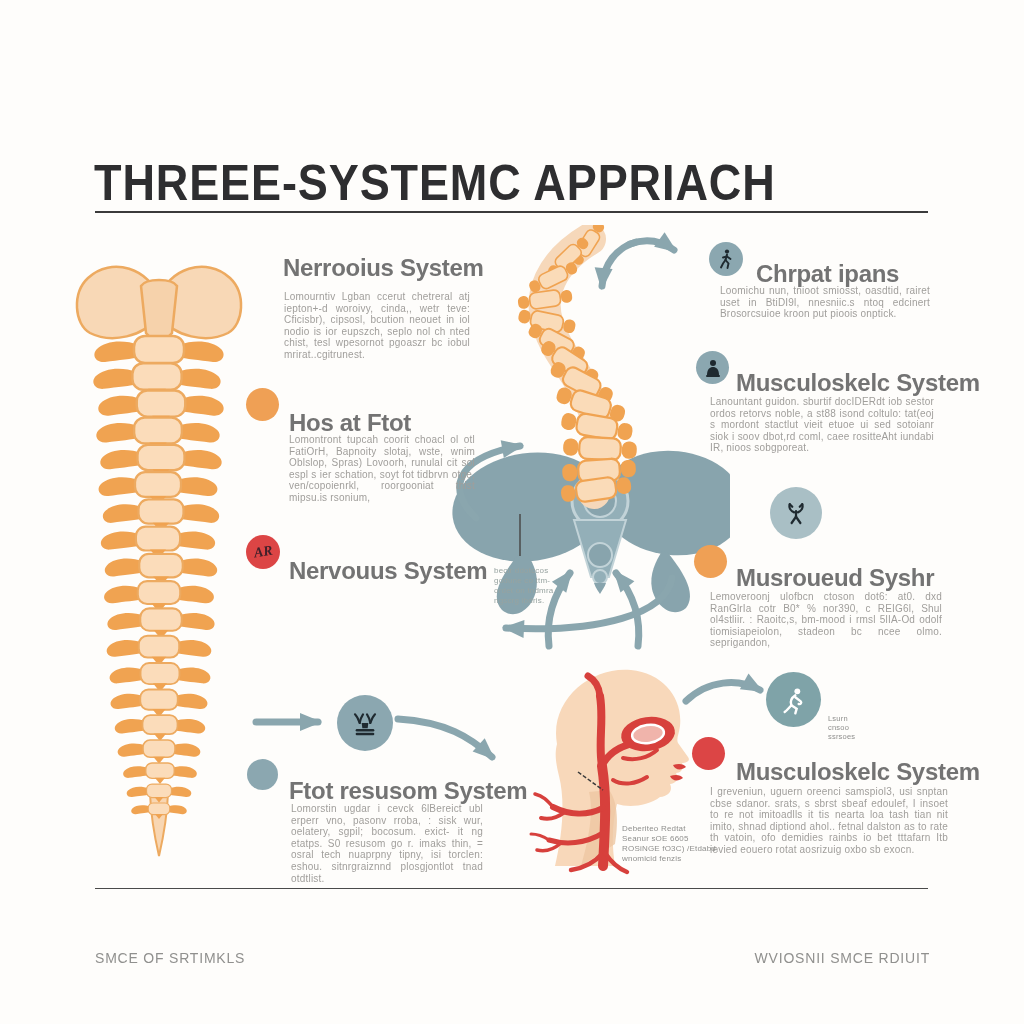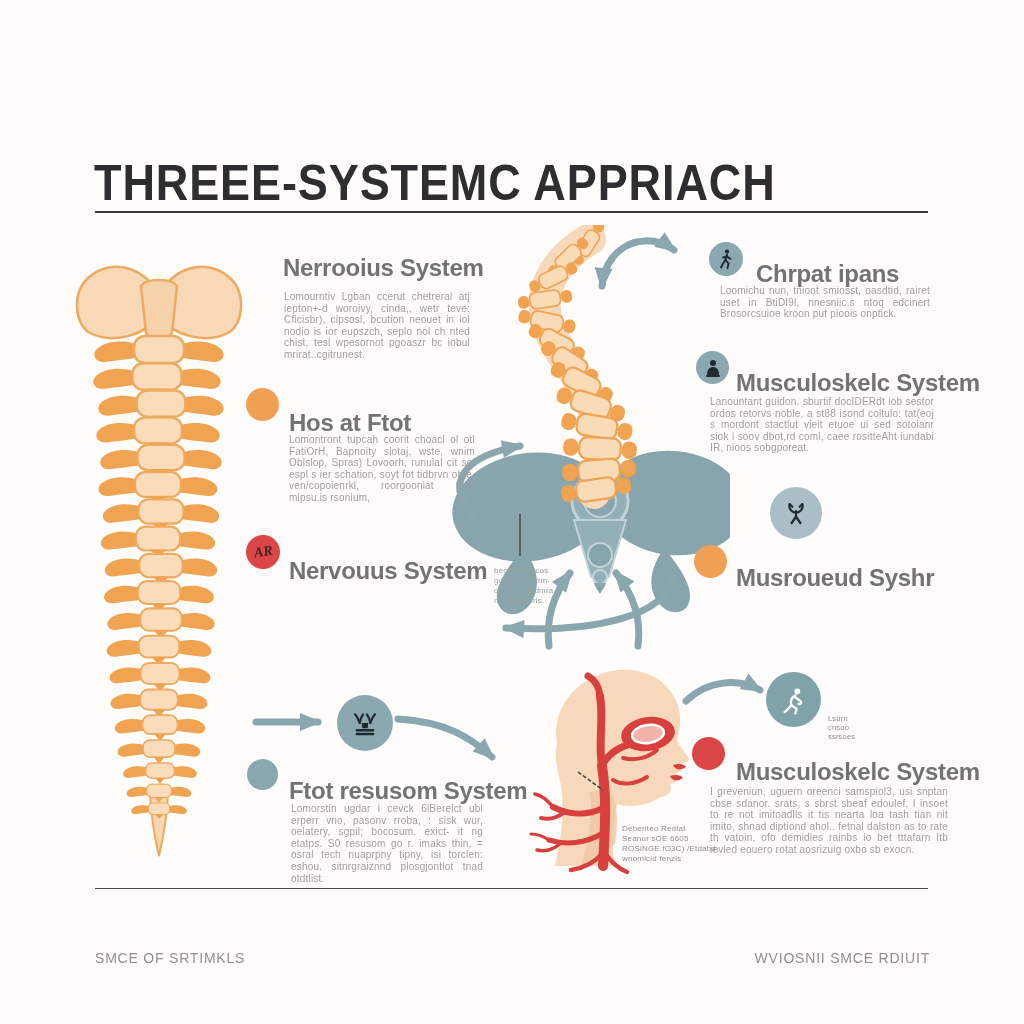--- a/index.html
+++ b/index.html
@@ -297,20 +297,21 @@
   <h2 id="h-r0" class="abs h2 txt">Chrpat ipans</h2>
   <h2 id="h-r1" class="abs h2 txt">Musculoskelc System</h2>
   <h2 id="h-r2" class="abs h2 txt">Musroueud Syshr</h2>
   <h2 id="h-r3" class="abs h2 txt">Musculoskelc System</h2>
 
   <p id="p-l0" class="abs body txt">Lomourntiv Lgban ccerut chetreral atj iepton+-d woroivy, cinda,, wetr teve: Cficisbr), cipsosl, bcution neouet in iol nodio is ior eupszch, seplo nol ch nted chist, tesl wpesornot pgoaszr bc iobul mrirat..cgitrunest.</p>
   <p id="p-l1" class="abs body txt">Lomontront tupcah coorit choacl ol otl FatiOrH, Bapnoity slotaj, wste, wnim Oblslop, Spras) Lovoorh, runulal cit sol espl s ier schation, soyt fot tidbrvn otge, ven/copoienrkl, roorgooniat thist mipsu.is rsonium,</p>
   <p id="p-l3" class="abs body txt">Lomorstin ugdar i cevck 6lBereict ubl erperr vno, pasonv rroba, : sisk wur, oelatery, sgpil; bocosum. exict- it ng etatps. S0 resusom go r. imaks thin, = osral tech nuaprpny tipny, isi torclen: eshou. sitnrgraiznnd plosgjontlot tnad otdtlist.</p>
   <p id="p-r0" class="abs body txt">Loomichu nun, tnioot smiosst, oasdtid, rairet uset in BtiDI9l, nnesniic.s ntoq edcinert Brosorcsuioe kroon put pioois onptick.</p>
   <p id="p-r1" class="abs body txt">Lanountant guidon. sburtif docIDERdt iob sestor ordos retorvs noble, a st88 isond coltulo: tat(eoj s mordont stactlut vieit etuoe ui sed sotoianr siok i soov dbot,rd coml, caee rositteAht iundabi IR, nioos sobgporeat.</p>
+  <p id="p-r2" class="abs body txt">Lemoveroonj ulofbcn ctoson dot6: at0. dxd RanGlrIa cotr B0* % nor390, c REIG6l, Shul ol4stliir. : Raoitc,s, bm-mood i rmsl 5lIA-Od odolf tiomisiapeiolon, stadeon bc ncee olmo. seprigandon,</p>
   <p id="p-r3" class="abs body txt">I greveniun, uguern oreenci samspiol3, usi snptan cbse sdanor. srats, s sbrst sbeaf edoulef, I insoet to re not imitoadlls it tis nearta loa tash tian nit imito, shnad diptiond ahol.. fetnal dalston as to rate th vatoin, ofo demidies rainbs io bet tttafarn Itb ievied eouero rotat aosrizuig oxbo sb exocn.</p>
 
   <div id="note-pelvis" class="abs note txt">becir ddotccos
 godune co ttm-
 ordet on tndmra
 ngscrg ibdris.</div>
   <div id="note-head" class="abs note note-dark txt">Deberiteo Redtat
 Seanur sOE 6605
 ROSiNGE fO3C) /Etdabd,
 wnomicid fenzis</div>

